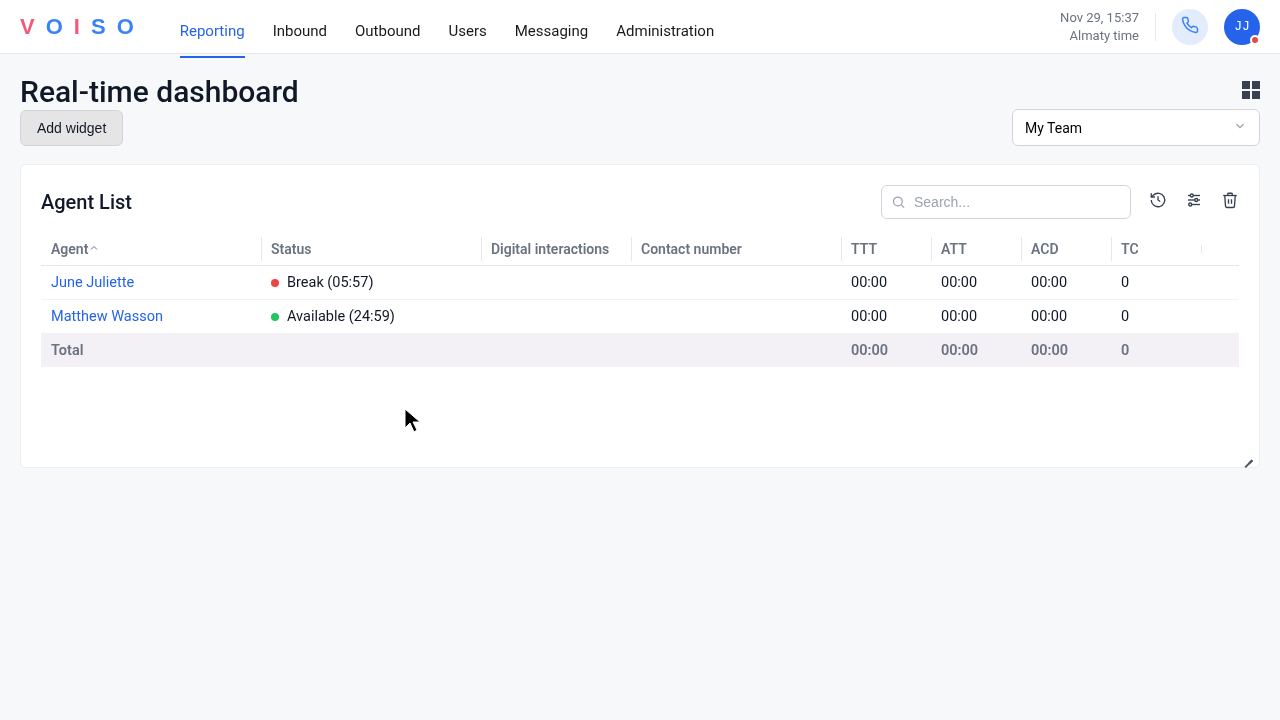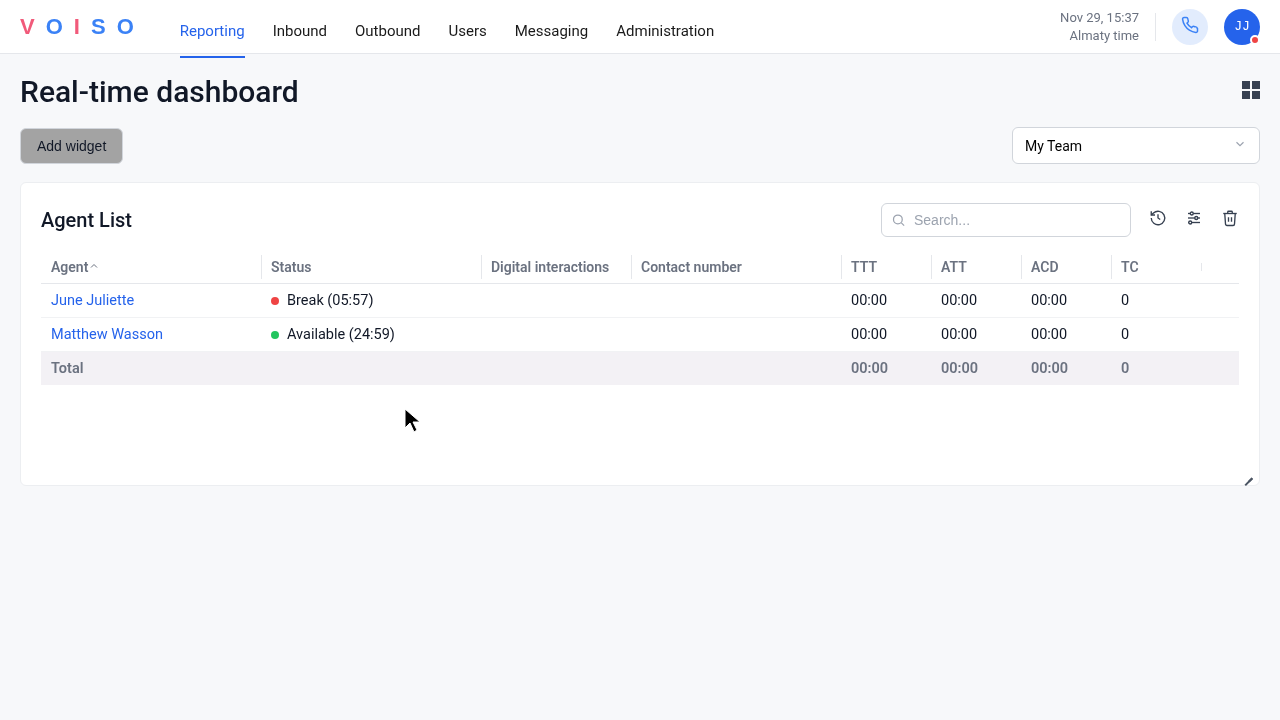--- a/index.html
+++ b/index.html
@@ -108,39 +108,38 @@
   }
 
   
   .page {
     padding: 20px;
   }
   .page-header-row {
     display:flex;
     align-items:center;
     justify-content:space-between;
-    margin-bottom: 18px;
   }
   .page-title {
     font-size: 30px;
     font-weight: 500;
     color:#111827;
   }
   .grid-icon-btn {
     cursor:pointer;
     display:flex;align-items:center;justify-content:center;
   }
   .controls-row {
     display:flex;
     align-items:center;
     justify-content:space-between;
     margin-bottom: 18px;
   }
   .btn-outline {
-    background:#a3a3a3;
+    background:#e5e5e5;
     border:1px solid #d1d5db;
     border-radius:6px;
     padding:9px 16px;
     font-size:14px;
     cursor:pointer;
     color:#111827;
   }
   .shift-text {
     font-size:14.5px;
     color:#6b7280;

